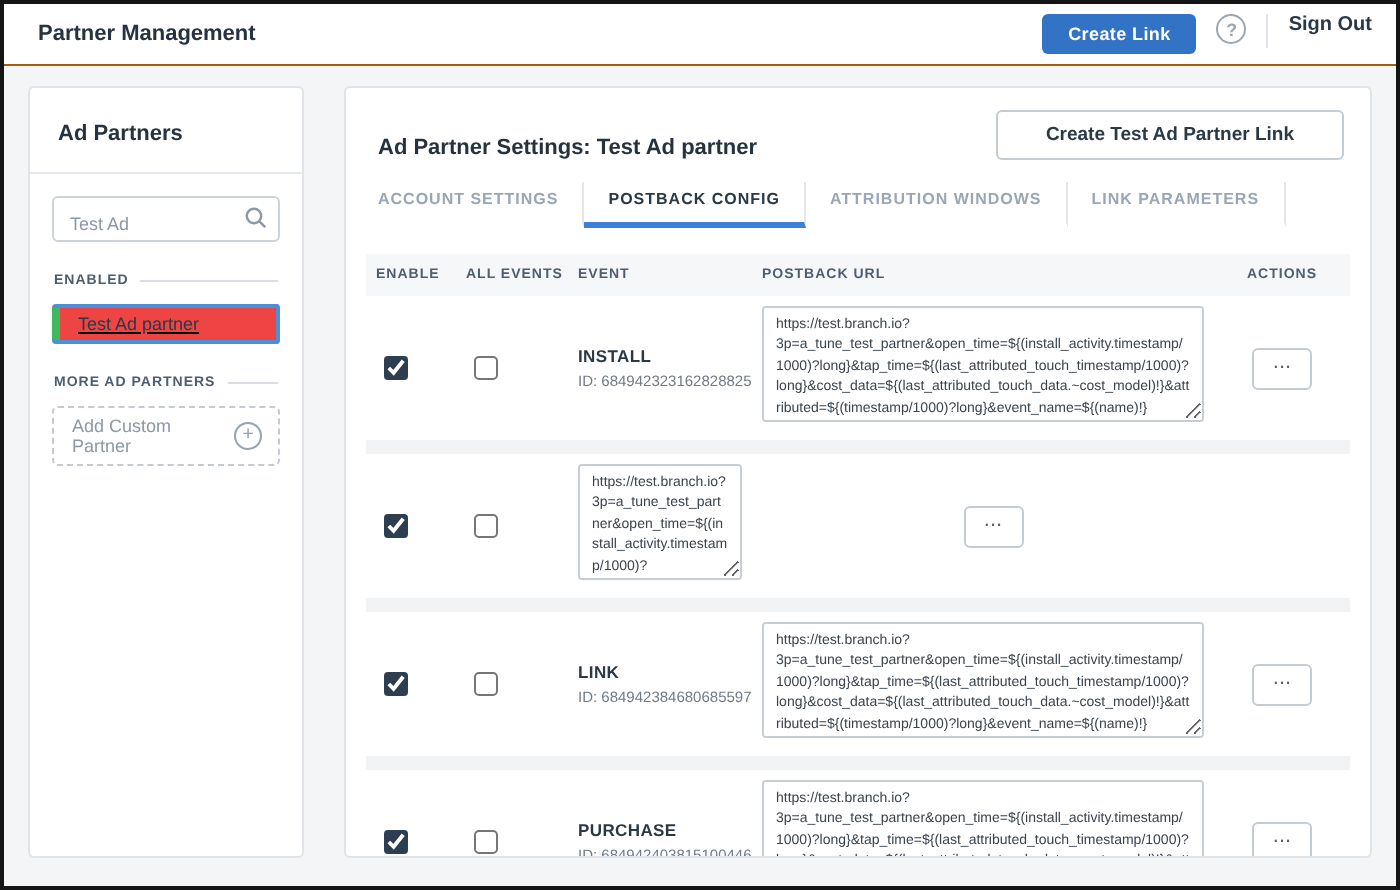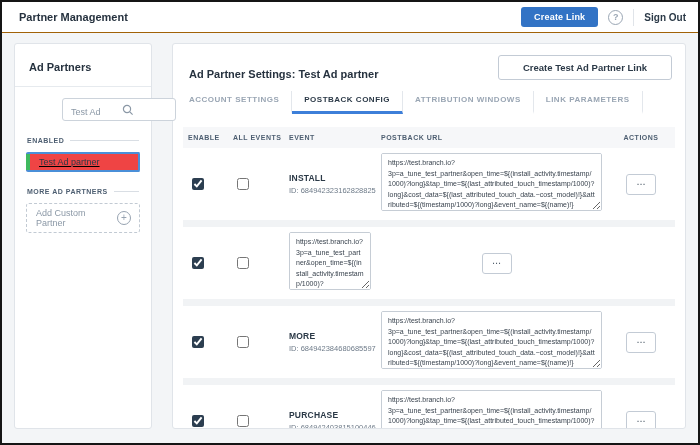--- a/index.html
+++ b/index.html
@@ -4,42 +4,42 @@
 <style>
   * { margin:0; padding:0; box-sizing:border-box; }
   body { font-family:"Liberation Sans", sans-serif; background:#fff; }
   .frame { width:700px; height:445px; border:2px solid #151515; background:#fff;
            display:flex; flex-direction:column; overflow:hidden; }
 
   
   .topbar { height:31px; background:#fff; border-bottom:1px solid #a16207;
             display:flex; align-items:center; padding:0 12px 0 17px; flex:none; }
   .topbar-title { font-size:11px; font-weight:bold; color:#26323f; }
-  .topbar-right { margin-left:auto; display:flex; align-items:center; gap:10px; }
+  .topbar-right { margin-left:auto; display:flex; gap:10px; }
   .btn-primary { background:#3273c5; color:#fff; font-size:9px; font-weight:bold;
                  border:none; border-radius:3px; padding:5px 13px; cursor:pointer;
                  font-family:inherit; letter-spacing:.2px; }
   .help-circle { width:15px; height:15px; border:1.4px solid #9aa6b4; border-radius:50%;
                  color:#9aa6b4; font-size:9px; font-weight:bold; display:flex;
                  align-items:center; justify-content:center; cursor:pointer; }
   .topbar-divider { width:1px; height:17px; background:#e0e4e9; }
   .signout { font-size:10px; font-weight:bold; color:#2b3947; cursor:pointer; }
 
   
   .content { flex:1; background:#f3f5f7; display:flex; gap:20px; padding:10px 12px 15px 12px; }
   .card { background:#fff; border:1px solid #e0e4e9; border-radius:3px; }
 
   
   .sidebar { width:138px; flex:none; height:386px; display:flex; flex-direction:column; }
   .sidebar-header { padding:13px 14px 11px 14px; border-bottom:1px solid #e6eaee; }
   .sidebar-title { font-size:11px; font-weight:bold; color:#26323f; }
   .sidebar-body { padding:11px 11px; }
   .search-wrap { position:relative; }
   .search-input { width:100%; height:23px; border:1px solid #ccd3db; border-radius:3px;
-                  font-size:9px; color:#8b98a6; padding:4px 22px 0 8px; font-family:inherit;margin-left:36px; }
+                  font-size:9px; color:#8b98a6; padding:4px 22px 0 8px; font-family:inherit; }
   .search-icon { position:absolute; right:6px; top:4px; }
   .group-label { display:flex; align-items:center; gap:6px; margin:16px 1px 8px 1px;
                  font-size:7px; font-weight:bold; letter-spacing:.5px; color:#4d5e71; }
   .group-label::after { content:""; flex:1; height:1px; background:#d9dee4; }
   .partner-item { border:2px solid #4a8fd8; border-left:none; border-radius:2px;
                   background:#ef4444; display:flex; align-items:stretch; cursor:pointer;
                   height:20px;text-decoration:underline; }
   .partner-item .green-bar { width:4px; background:#3fb95f; flex:none; }
   .partner-item .partner-name { font-size:9px; color:#2b3947; display:flex;
                   align-items:center; padding-left:9px; }
@@ -201,21 +201,21 @@
     </span>
   </div>
             <div class="table-grid pb-row">
     <span class="cell-check">
       <input type="checkbox" checked="" style="">
     </span>
     <span class="cell-check">
       <input type="checkbox" style="">
     </span>
     <span>
-      <div class="event-name">MORE</div>
+      <div class="event-name">LINK</div>
       <div class="event-id">ID: 684942384680685597</div>
     </span>
     <span class="url-cell">
       <textarea class="url-textarea" spellcheck="false" style="">https://test.branch.io?3p=a_tune_test_partner&amp;open_time=${(install_activity.timestamp/1000)?long}&amp;tap_time=${(last_attributed_touch_timestamp/1000)?long}&amp;cost_data=${(last_attributed_touch_data.~cost_model)!}&amp;attributed=${(timestamp/1000)?long}&amp;event_name=${(name)!}</textarea>
     </span>
     <span class="actions-cell">
       <button class="btn-dots">...</button>
     </span>
   </div>
             <div class="table-grid pb-row">

